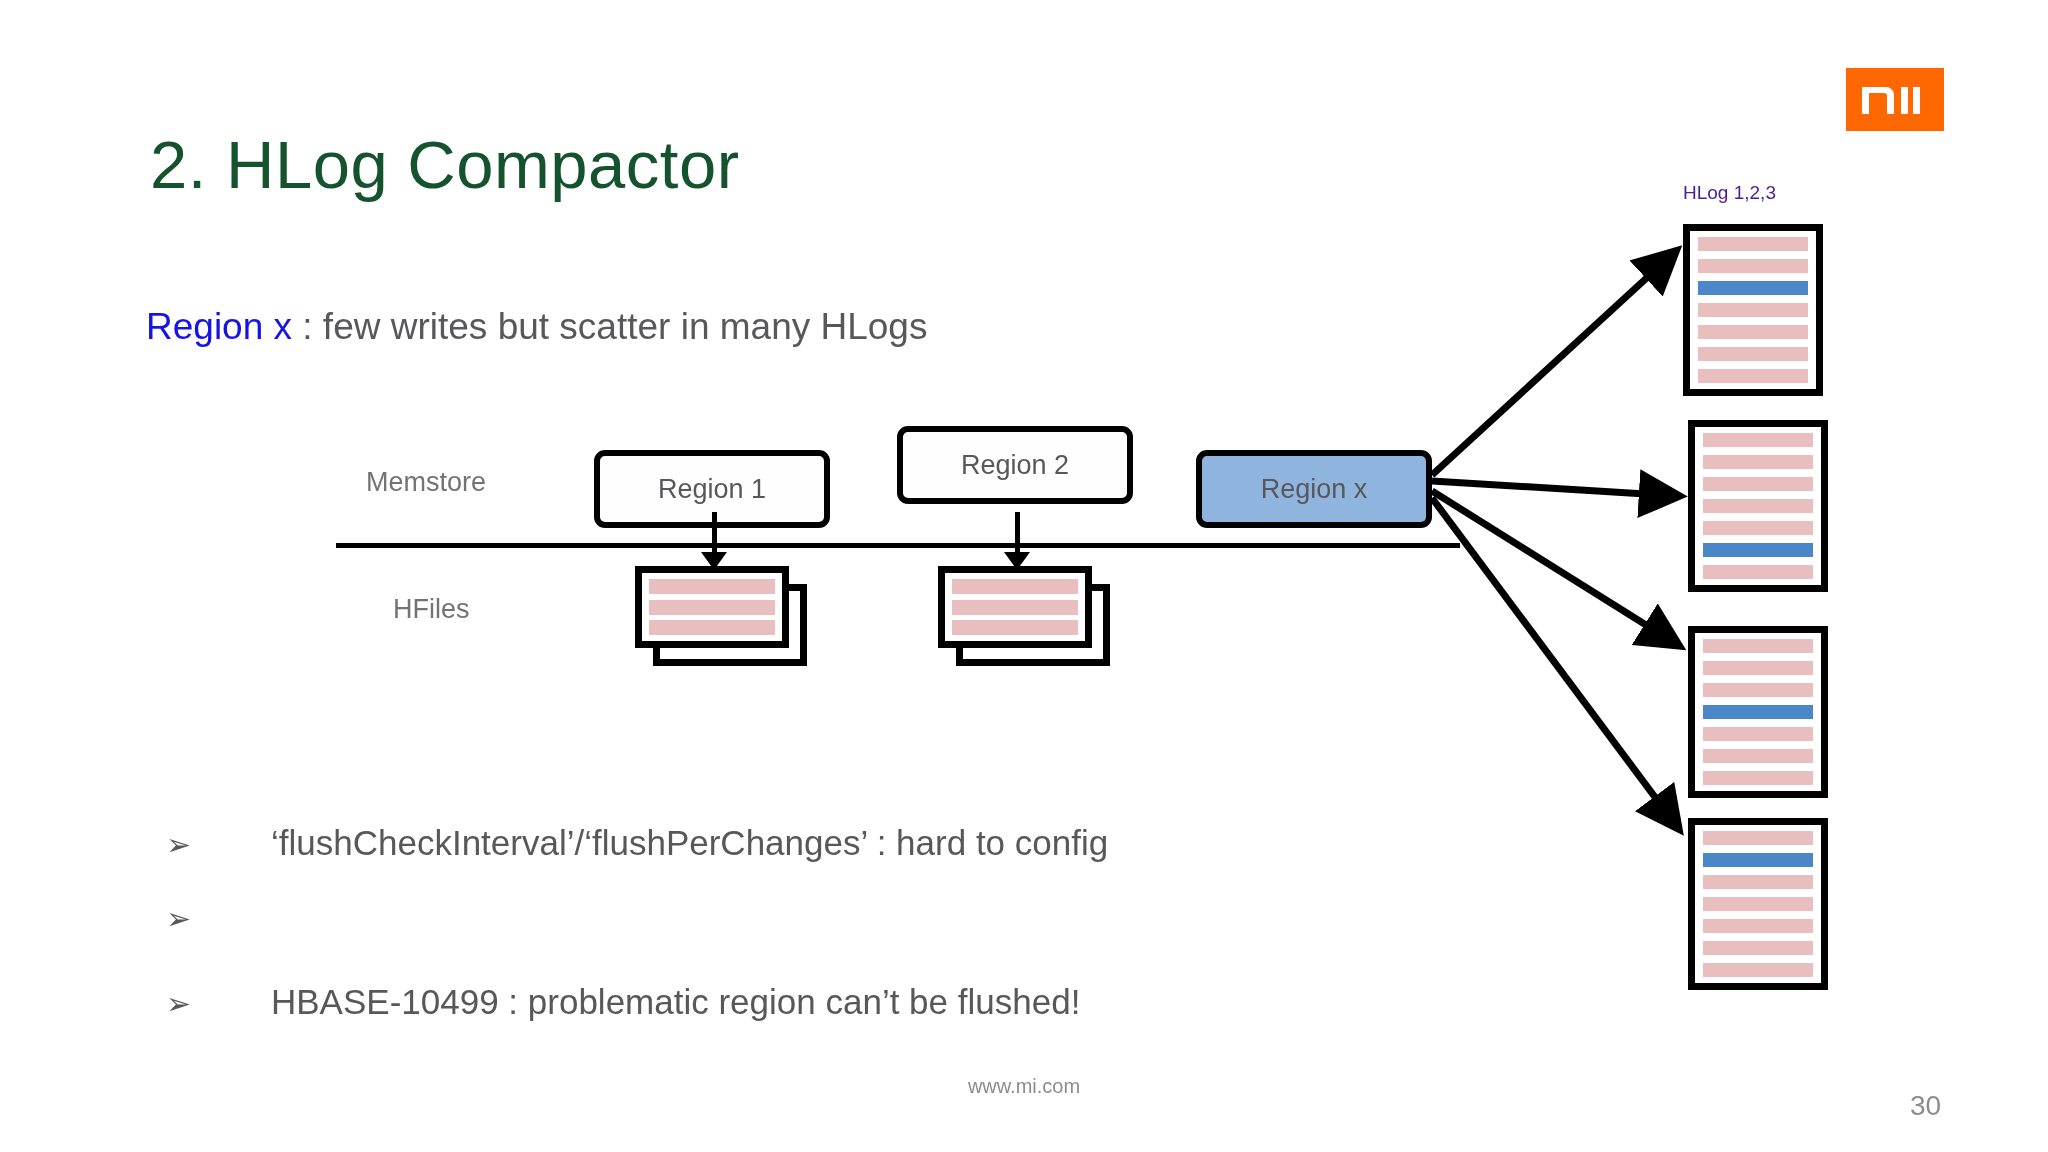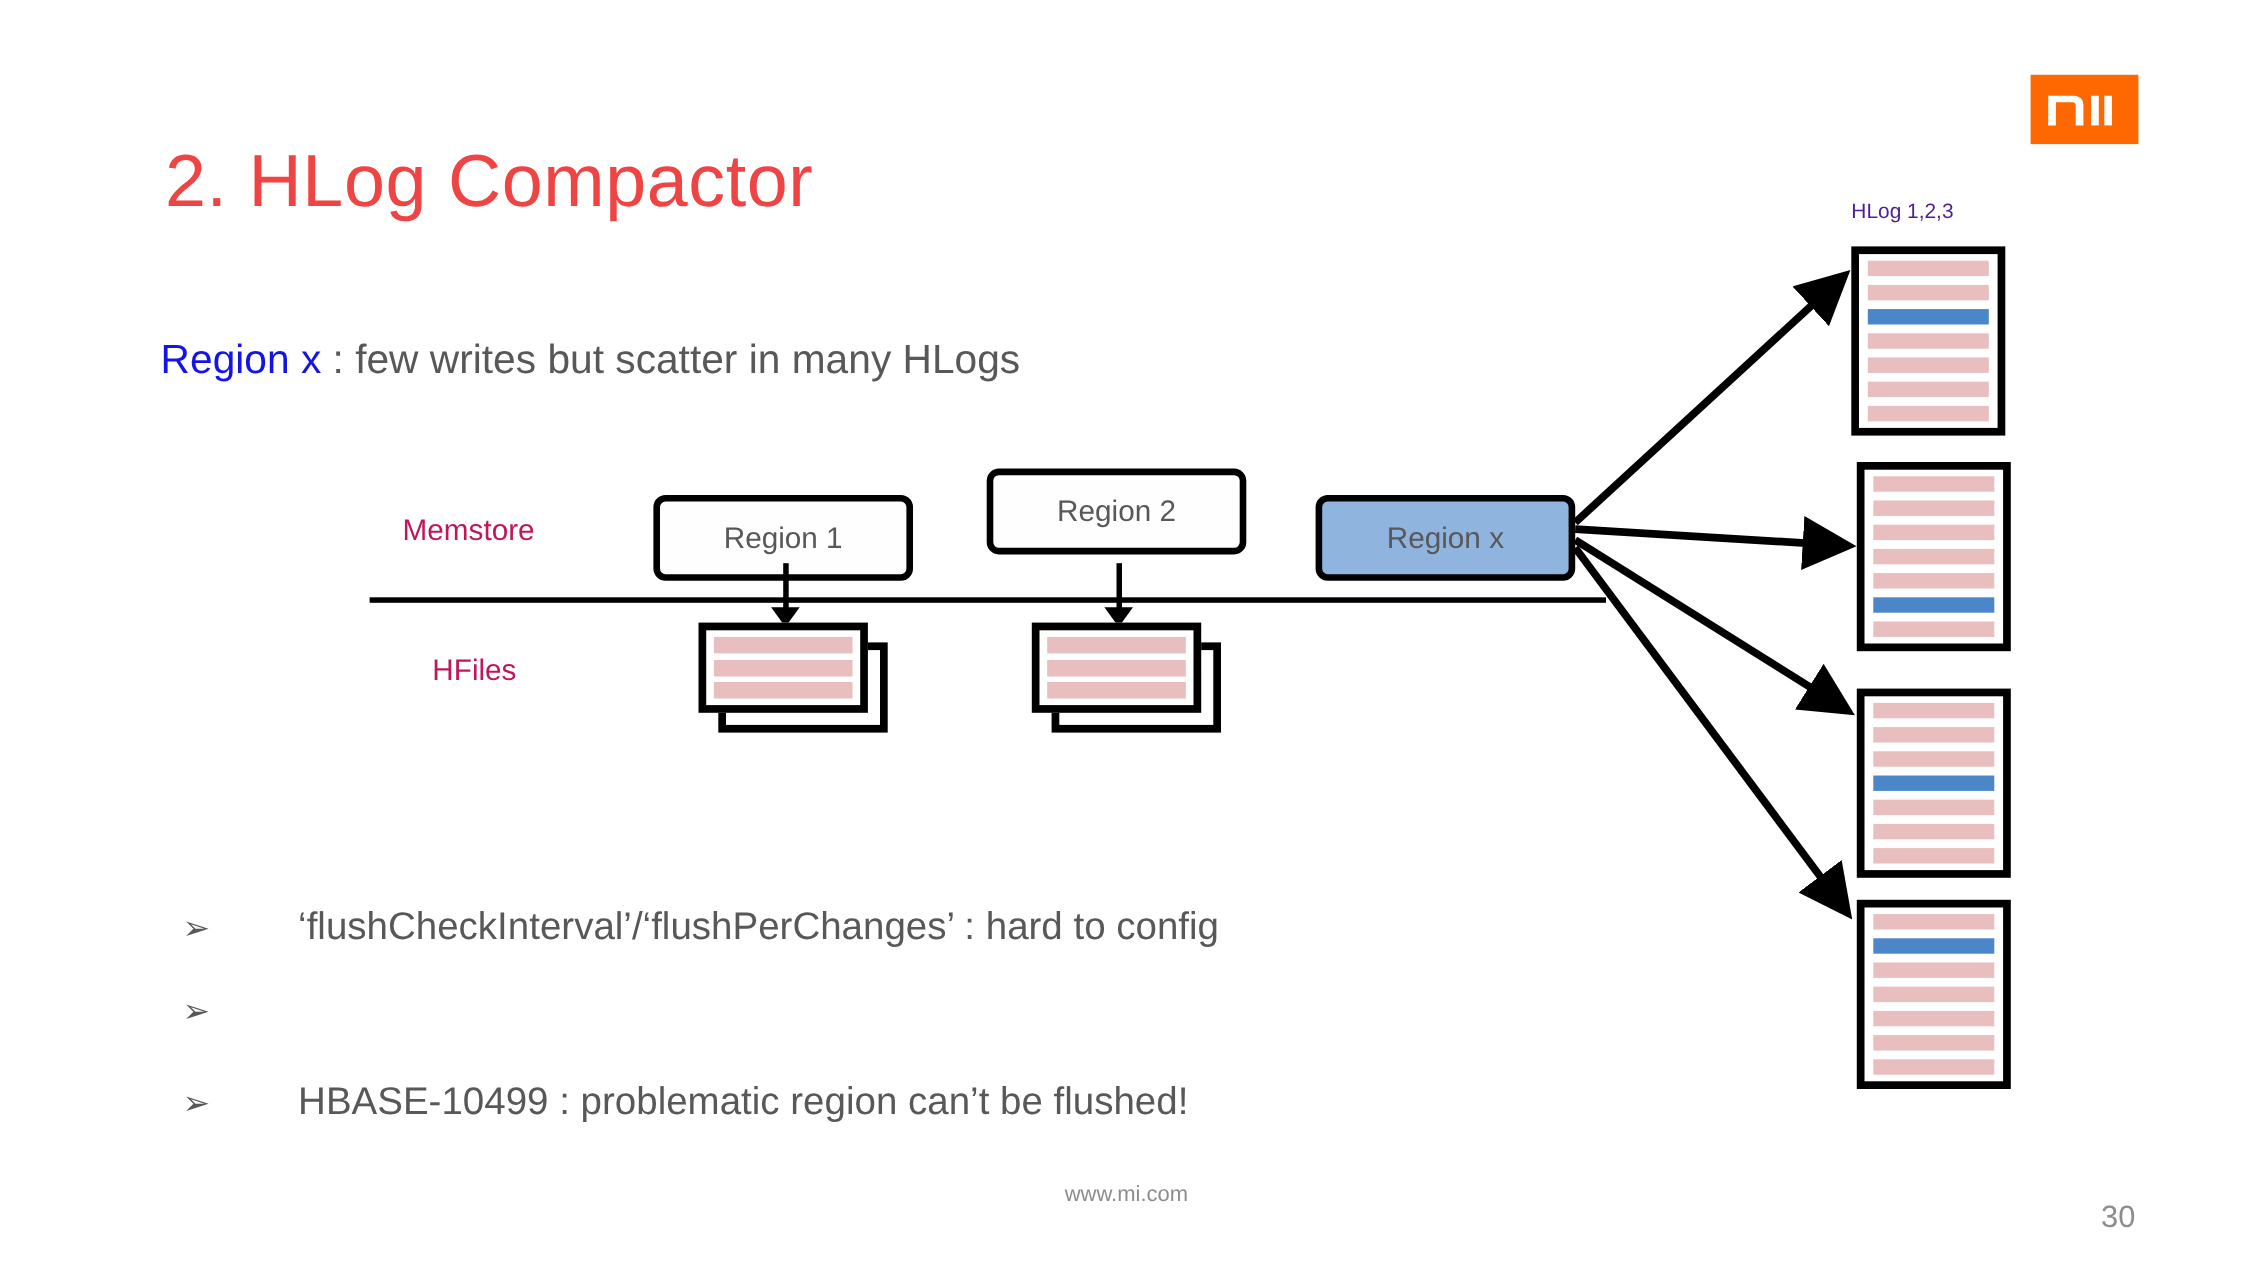--- a/index.html
+++ b/index.html
@@ -35,21 +35,21 @@
     justify-content: center;
   }
   #mi-logo svg { display: block; }
 
   
   #page-title {
     position: absolute;
     left: 150px;
     top: 126px;
     font-size: 67px;
-    color: #ef4444;
+    color: #14532d;
     letter-spacing: 0.5px;
     white-space: nowrap;
     font-weight: 400;
   }
 
   
   #subtitle-line {
     position: absolute;
     left: 146px;
     top: 306px;
@@ -74,21 +74,21 @@
     left: 336px;
     top: 543px;
     width: 1124px;
     height: 5px;
     background: #000000;
   }
 
   .row-label {
     position: absolute;
     font-size: 27px;
-    color: #be185d;
+    color: #737373;
     white-space: nowrap;
   }
   #label-memstore { left: 366px; top: 467px; }
   #label-hfiles  { left: 393px; top: 594px; }
 
   
   .region-box {
     position: absolute;
     height: 78px;
     border: 6px solid #000000;

